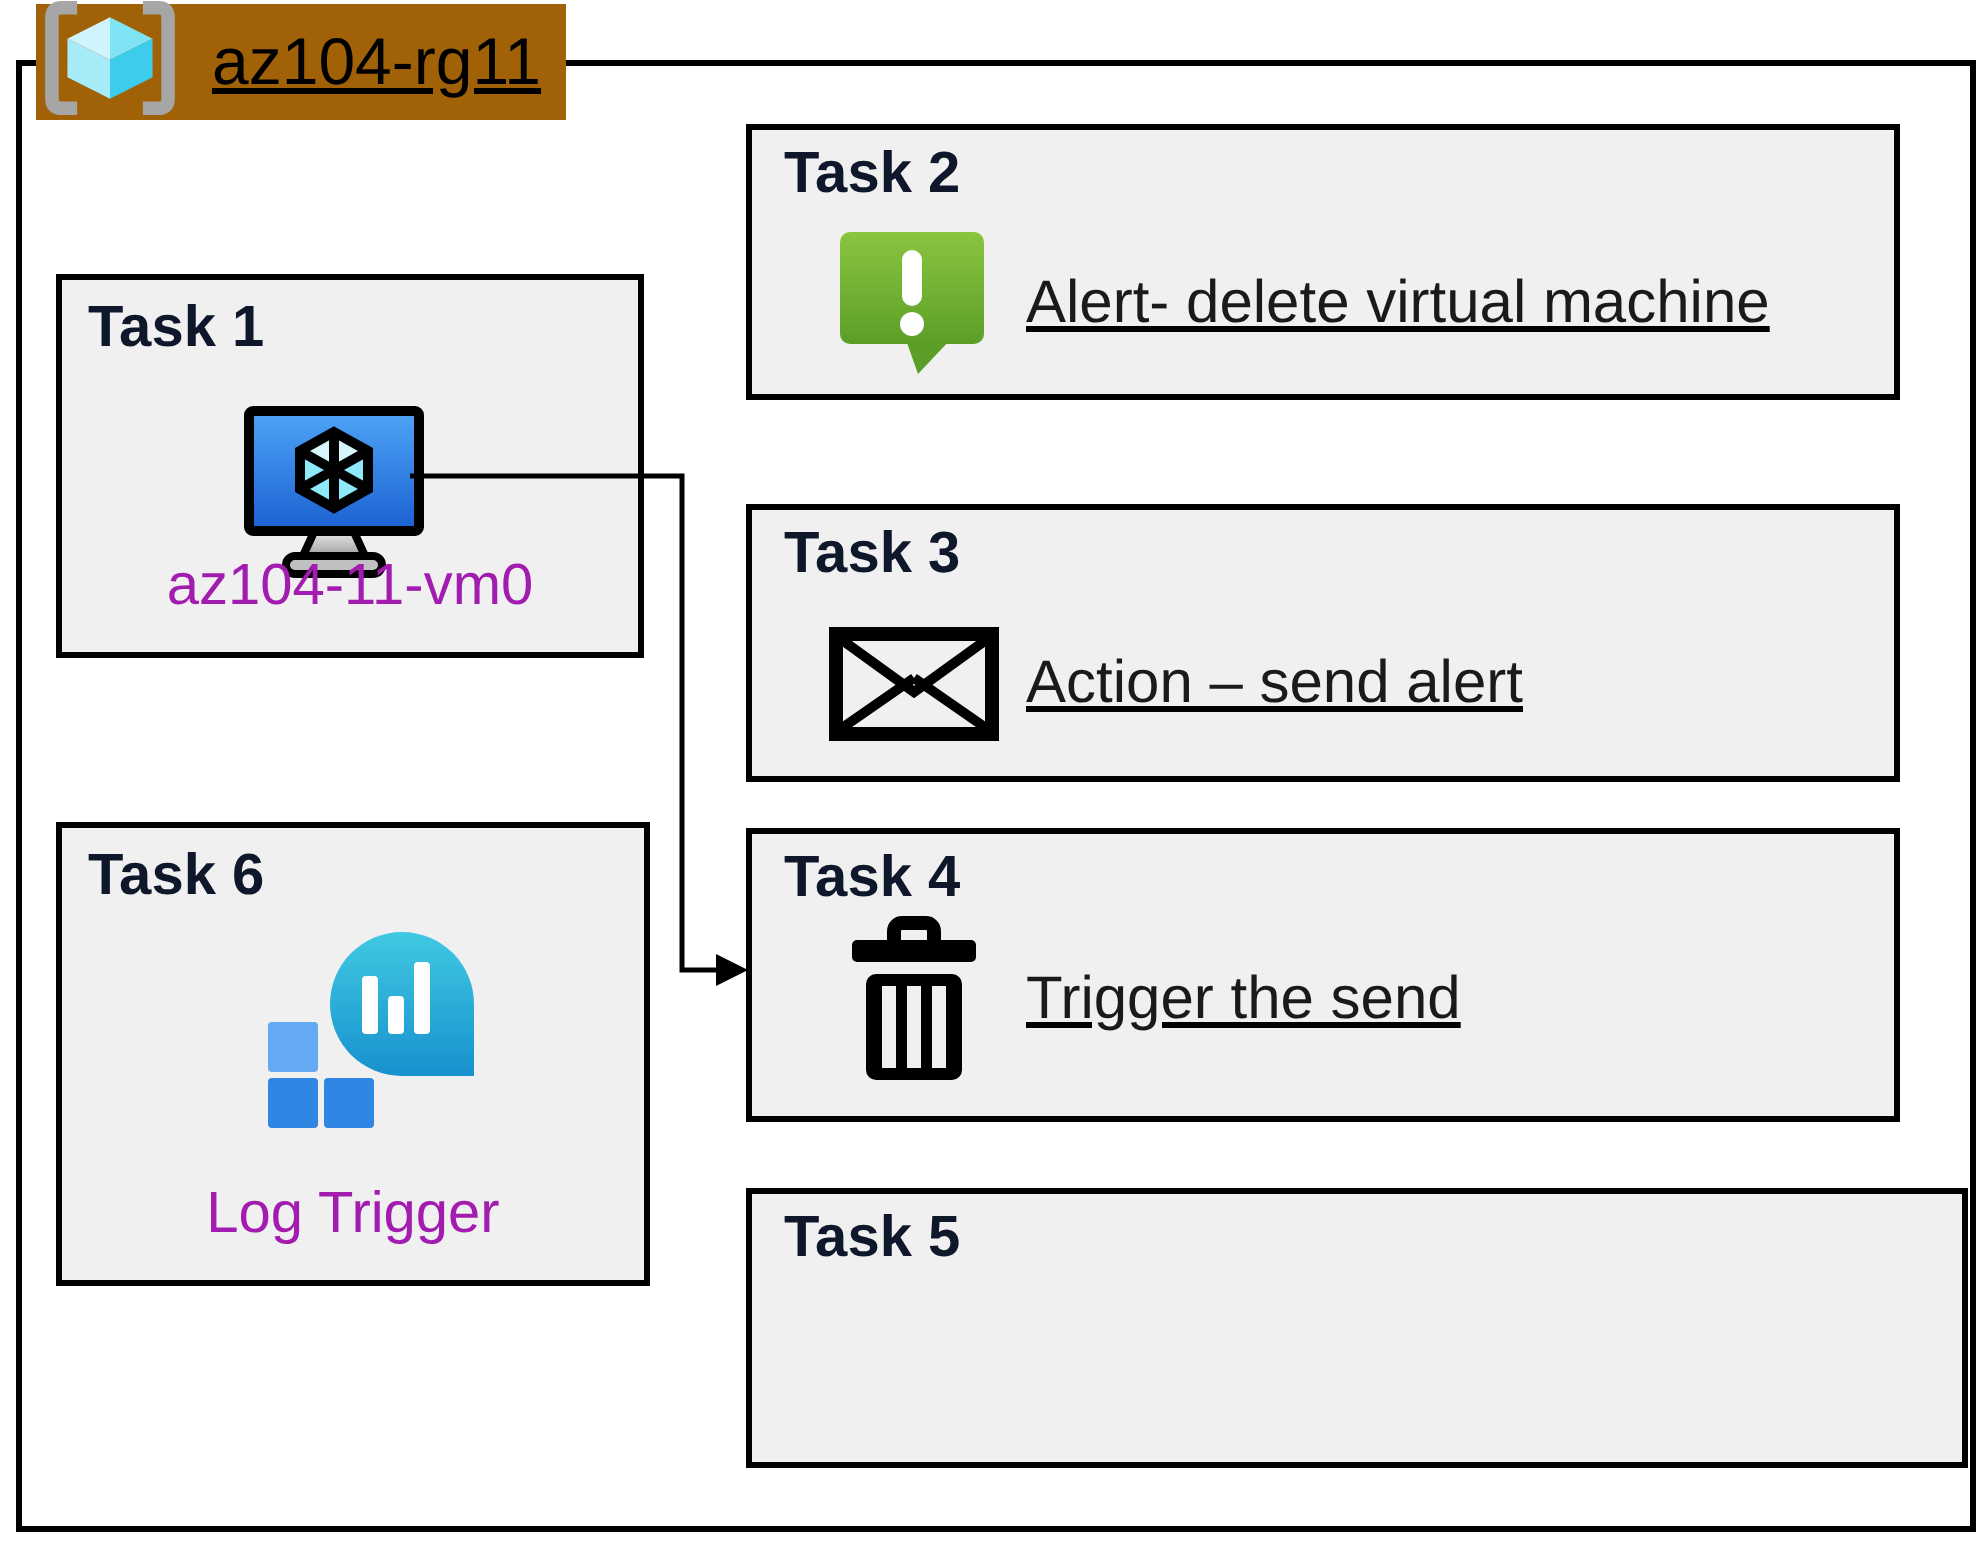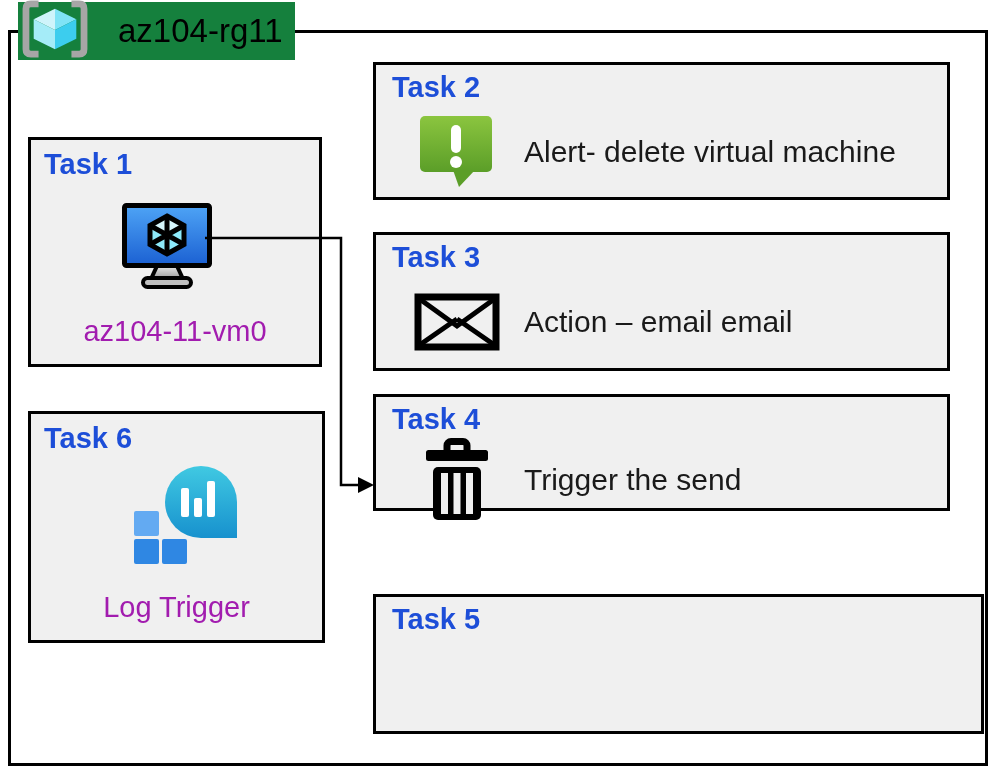--- a/index.html
+++ b/index.html
@@ -7,39 +7,39 @@
     position:relative;width:992px;height:774px;background:#ffffff;overflow:hidden;
     font-family:"Liberation Sans", sans-serif;
   }
   
   .outer-frame{
     position:absolute;left:8px;top:30px;width:980px;height:736px;
     border:3px solid #000;box-sizing:border-box;z-index:1;background:#fff;
   }
   
   .rg-header{
-    position:absolute;left:18px;top:2px;height:58px;z-index:3;background:#15803d;
-    display:flex;align-items:center;gap:26px;padding-right:12px;
+    position:absolute;left:18px;top:2px;height:58px;z-index:3;background:#a16207;
+    display:flex;align-items:center;gap:14px;padding-right:12px;text-decoration:underline;
   }
   .rg-title{font-size:33px;color:#000;white-space:nowrap;}
   
   .task-box{
     position:absolute;background:#f0f0f0;border:3px solid #000;box-sizing:border-box;z-index:2;
   }
   .task-title{
-    position:absolute;left:16px;top:6px;font-size:29px;font-weight:bold;color:#1d4ed8;white-space:nowrap;
+    position:absolute;left:16px;top:6px;font-size:29px;font-weight:bold;color:#0f172a;white-space:nowrap;
   }
   .left-box .task-title{left:13px;top:8px;}
   .left-label{
     position:absolute;left:0;right:0;bottom:16px;text-align:center;
     font-size:29px;color:#a21caf;white-space:nowrap;
   }
   .row{
     position:absolute;left:38px;top:42px;right:8px;height:90px;
-    display:flex;align-items:center;gap:24px;
+    display:flex;align-items:center;gap:13px;text-decoration:underline;
   }
   .icon-cell{width:86px;display:flex;justify-content:center;align-items:center;flex:0 0 86px;}
   .row-label{font-size:30px;color:#1a1a1a;white-space:nowrap;}
   .vm-icon-wrap{position:absolute;left:90px;top:62px;}
   .log-icon-wrap{position:absolute;left:100px;top:48px;}
   .connector-layer{position:absolute;left:0;top:0;z-index:5;pointer-events:none;}
 </style>
 </head>
 <body>
 
@@ -54,21 +54,21 @@
         <path d="M54,5 H62 Q67,5 67,10 V52 Q67,57 62,57 H54" fill="none" stroke="#a6a6a6" stroke-width="7"></path>
         <polygon points="37,10 37,32 15,21" fill="#cff4fb"></polygon>
         <polygon points="37,10 59,21 37,32" fill="#7fe3f6"></polygon>
         <polygon points="15,21 37,32 37,52 15,41" fill="#a5ecf8"></polygon>
         <polygon points="59,21 37,32 37,52 59,41" fill="#3ccdee"></polygon>
       </svg>
     </span>
     <span class="rg-title">az104-rg11</span>
   </div>
 
-  <div class="task-box left-box" style="left:28px;top:137px;width:294px;height:230px;">
+  <div class="task-box left-box" style="left:28px;top:137px;width:294px;height:192px;">
     <div class="task-title">Task 1</div>
     <div class="vm-icon-wrap">
       <svg width="92" height="88" viewBox="0 0 92 88">
         <defs>
           <linearGradient id="gScreen" x1="0" y1="0" x2="0" y2="1">
             <stop offset="0" stop-color="#4ea4f6"></stop>
               <stop offset="1" stop-color="#1b60d2"></stop>
           </linearGradient>
           <linearGradient id="gNeck" x1="0" y1="0" x2="0" y2="1">
             <stop offset="0" stop-color="#e8e8e8"></stop>
@@ -126,35 +126,35 @@
           <rect x="3" y="4" width="72" height="56" rx="5" fill="url(#gGreen)"></rect>
           <polygon points="36,58 58,58 42,75" fill="#5b9e28"></polygon>
           <rect x="34" y="13" width="10" height="28" rx="5" fill="#fff"></rect>
           <circle cx="39" cy="50" r="6" fill="#fff"></circle>
         </svg>
       </span>
       <span class="row-label">Alert- delete virtual machine</span>
     </div>
   </div>
 
-  <div class="task-box" style="left:373px;top:232px;width:577px;height:139px;">
+  <div class="task-box" style="left:373px;top:252px;width:577px;height:139px;">
     <div class="task-title">Task 3</div>
     <div class="row">
       <span class="icon-cell">
         <svg width="86" height="58" viewBox="0 0 86 58">
           <rect x="4" y="4" width="78" height="50" fill="none" stroke="#000" stroke-width="7"></rect>
           <path d="M7,7 L43,33 L79,7" fill="none" stroke="#000" stroke-width="5"></path>
           <path d="M7,51 L43,26 M79,51 L43,26" fill="none" stroke="#000" stroke-width="5"></path>
         </svg>
       </span>
-      <span class="row-label">Action – email email</span>
+      <span class="row-label">Action – send alert</span>
     </div>
   </div>
 
-  <div class="task-box" style="left:373px;top:394px;width:577px;height:117px;">
+  <div class="task-box" style="left:373px;top:414px;width:577px;height:147px;">
     <div class="task-title">Task 4</div>
     <div class="row" style="top:38px;">
       <span class="icon-cell">
         <svg width="66" height="84" viewBox="0 0 66 84">
           <rect x="23" y="3.5" width="20" height="14" rx="4" fill="none" stroke="#000" stroke-width="7"></rect>
           <rect x="2" y="12" width="62" height="11" rx="2.5" fill="#000"></rect>
           <rect x="9" y="29" width="48" height="53" rx="5" fill="#000"></rect>
           <rect x="17" y="35" width="7" height="41" fill="#f0f0f0"></rect>
           <rect x="29.5" y="35" width="7" height="41" fill="#f0f0f0"></rect>
           <rect x="42" y="35" width="7" height="41" fill="#f0f0f0"></rect>

